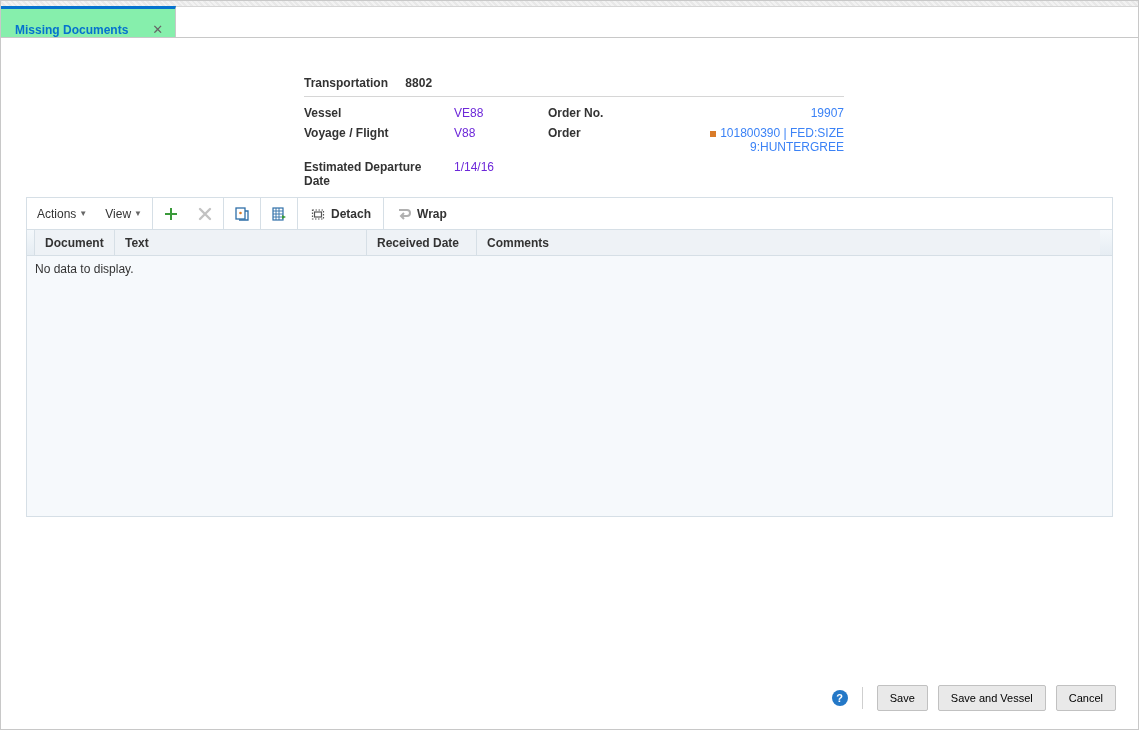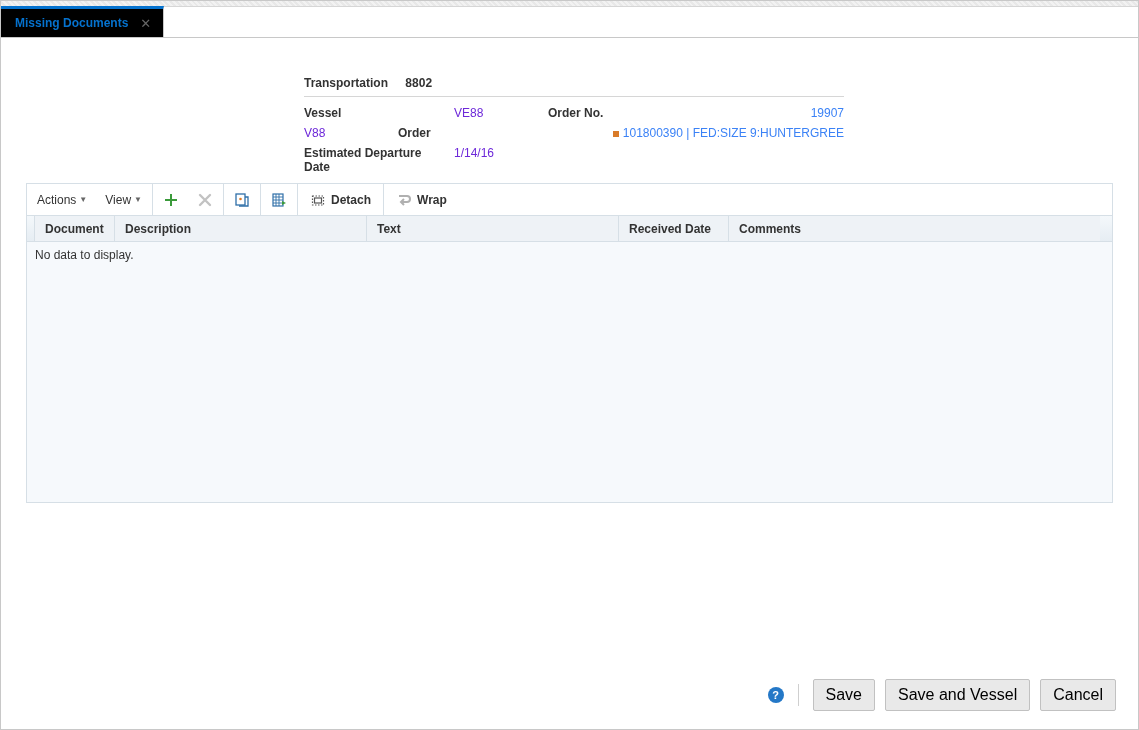--- a/index.html
+++ b/index.html
@@ -19,27 +19,27 @@
   border-bottom: 1px solid #d6d6d6;
 }
 .tab-bar {
   display: flex;
   align-items: stretch;
   height: 31px;
   border-bottom: 1px solid #c8c8c8;
 }
 .tab {
   display: flex;
-  align-items: center;
+  align-items: flex-end;
   padding: 0 12px 0 14px;
   border-right: 1px solid #c8c8c8;
   border-top: 3px solid #0572ce;
-  background: #000000;
+  background: #86efac;
   margin-top: -1px;
-  gap: 12px;
+  gap: 24px;
 }
 .tab-label {
   color: #0572ce;
   font-weight: bold;
 }
 .tab-close {
   color: #666;
   font-size: 13px;
   cursor: pointer;
 }
@@ -173,21 +173,21 @@
   cursor: pointer;
 }
 .divider {
   width: 1px; height: 22px; background: #cfcfcf;
   margin: 0 4px;
 }
 .btn {
   background: #e9e9e9;
   border: 1px solid #c1c1c1;
   padding: 6px 12px;
-  font-size: 16px;
+  font-size: 11px;
   cursor: pointer;
   border-radius: 2px;
 }
 
 svg.ic { width: 16px; height: 16px; }
 </style>
 </head>
 <body>
 
 <div class="header-strip"></div>
@@ -205,20 +205,21 @@
     <span class="num">8802</span>
   </div>
   <div class="hdr-table">
     <div class="hdr-row">
       <div class="hdr-cell-l hdr-cell-label">Vessel</div>
       <div class="hdr-cell-lv">VE88</div>
       <div class="hdr-cell-r hdr-cell-label">Order No.</div>
       <div class="hdr-cell-rv">19907</div>
     </div>
     <div class="hdr-row">
+      <div class="hdr-cell-l hdr-cell-label">Voyage / Flight</div>
       <div class="hdr-cell-lv">V88</div>
       <div class="hdr-cell-r hdr-cell-label">Order</div>
       <div class="hdr-cell-rv"><span class="orange-dot"></span><span>101800390 | FED:SIZE 9:HUNTERGREE</span></div>
     </div>
     <div class="hdr-row">
       <div class="hdr-cell-l hdr-cell-label">Estimated Departure Date</div>
       <div class="hdr-cell-lv">1/14/16</div>
       <div class="hdr-cell-r"></div>
       <div class="hdr-cell-rv"></div>
     </div>
@@ -279,21 +280,20 @@
           <path d="M3 4h8a3 3 0 010 6H6" fill="none" stroke="#b0b0b0" stroke-width="2"></path>
           <path d="M8 7l-3 3 3 3" fill="none" stroke="#b0b0b0" stroke-width="2"></path>
         </svg>
       <span class="lbl">Wrap</span>
     </div>
   </div>
 
   <div class="col-head">
     <div class="col-sort"></div>
     <div class="col col-doc">Document</div>
-    <div class="col col-desc">Description</div>
     <div class="col col-text">Text</div>
     <div class="col col-recv">Received Date</div>
     <div class="col col-comm">Comments</div>
     <div class="col-end"></div>
   </div>
 
   <div class="grid-body">
     <span>No data to display.</span>
   </div>
 </div>

